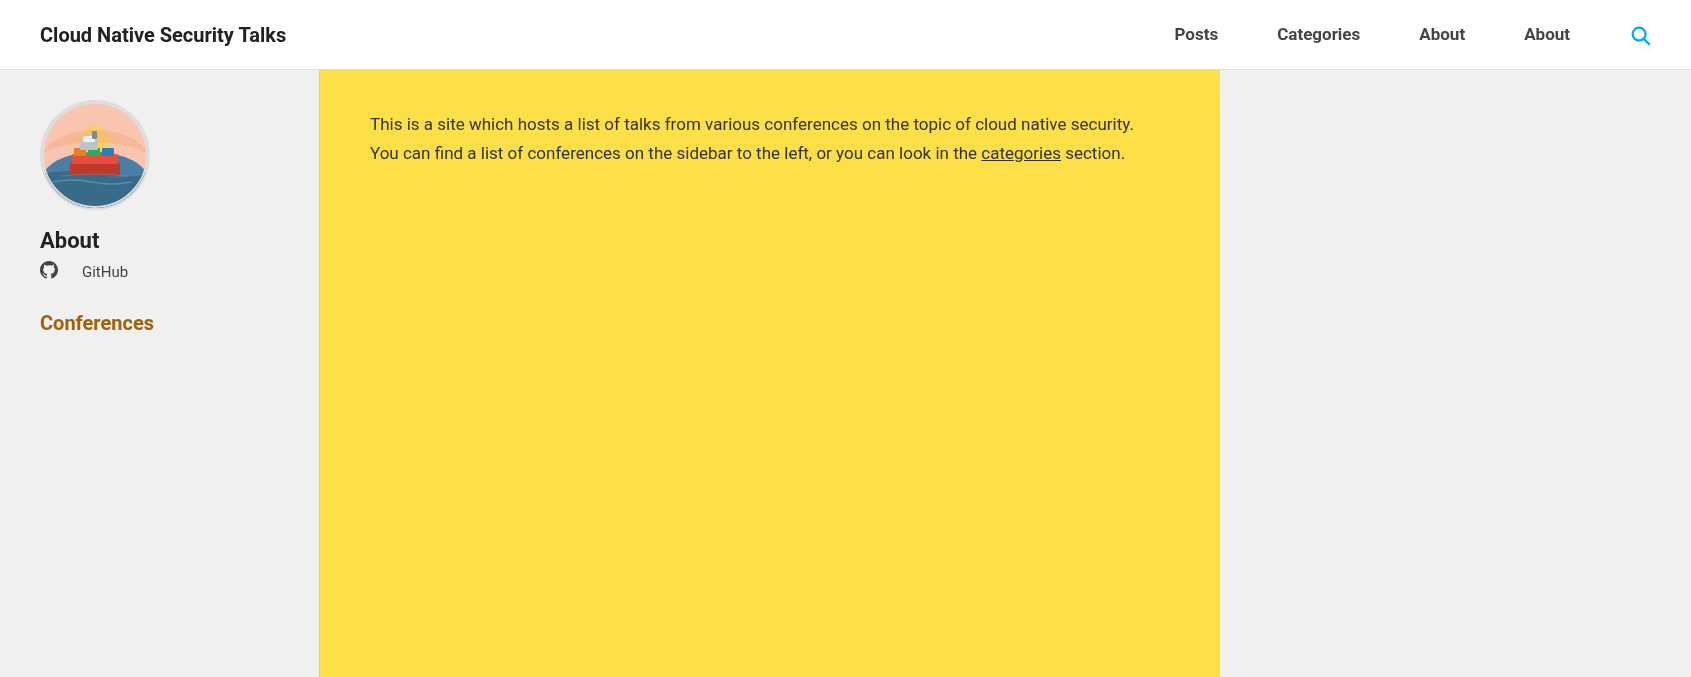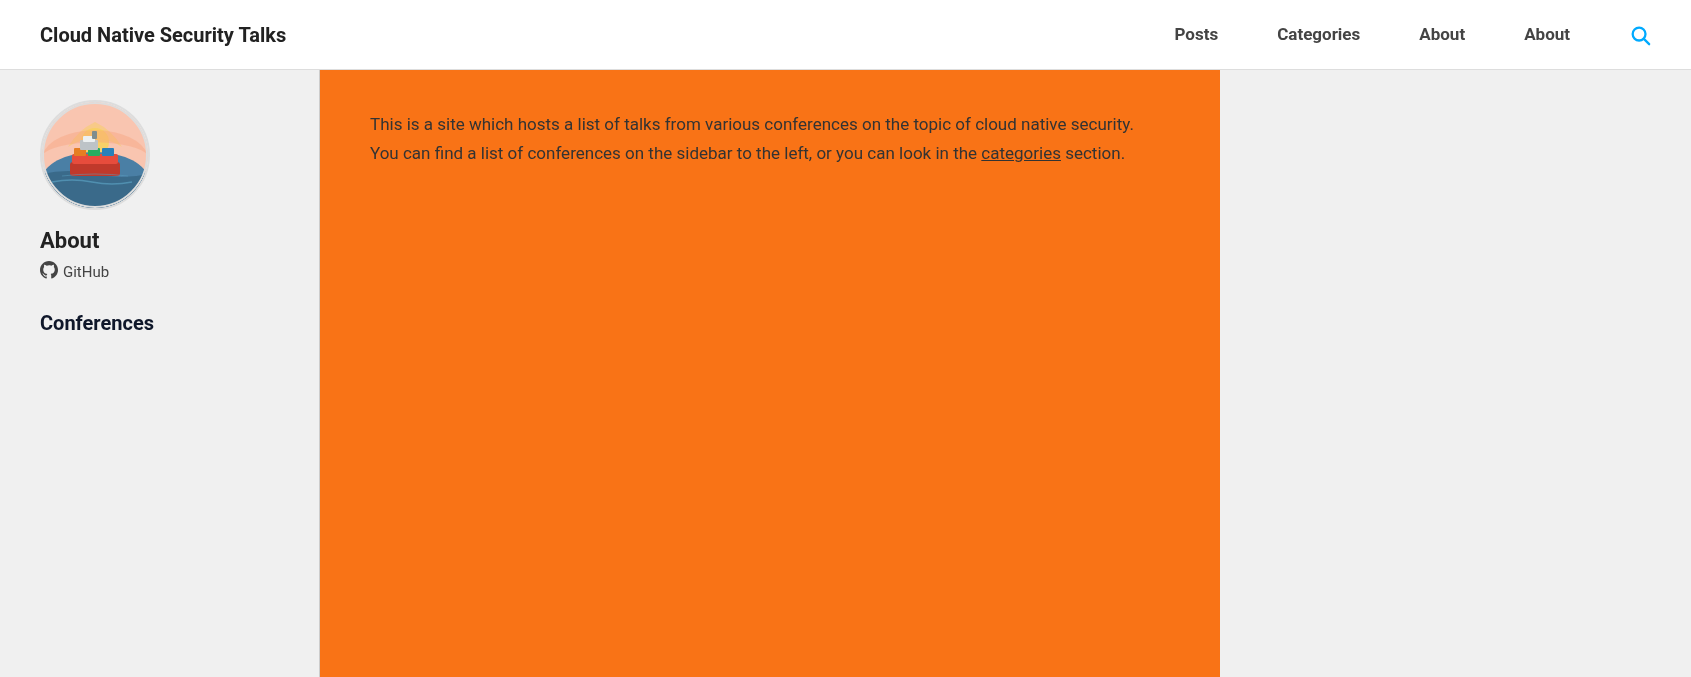--- a/index.html
+++ b/index.html
@@ -82,33 +82,33 @@
     }
     .sidebar-description {
       font-size: 14px;
       color: #555;
       margin-bottom: 18px;
       line-height: 1.5;
     }
     .sidebar-github {
       display: flex;
       align-items: center;
-      gap: 5px;
+      gap: 24px;
       color: #444;
       font-size: 15px;
       text-decoration: none;
       margin-bottom: 28px;
     }
     .github-icon {
       font-size: 18px;
     }
     .sidebar-conferences-title {
       font-size: 20px;
       font-weight: 700;
-      color: #0f172a;
+      color: #a16207;
       margin-bottom: 14px;
     }
     .sidebar-conf-list {
       list-style: disc;
       padding-left: 18px;
     }
     .sidebar-conf-list li {
       margin-bottom: 6px;
     }
     .sidebar-conf-list a {
@@ -117,21 +117,21 @@
       font-size: 14px;
     }
     .conf-count {
       color: #555;
       font-size: 14px;
     }
 
     
     .content {
       flex: 1;
-      background: #f97316;
+      background: #fde047;
       padding: 40px 60px 40px 50px;
       max-width: 900px;
     }
     .content-paragraph {
       font-size: 17px;
       line-height: 1.7;
       color: #333;
       margin-bottom: 28px;
     }
     .content-paragraph a {

